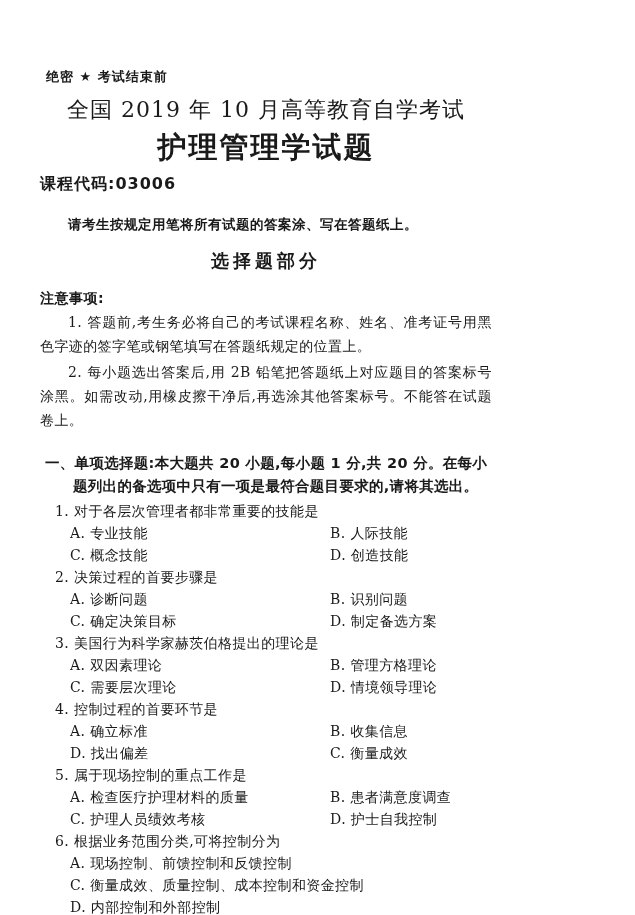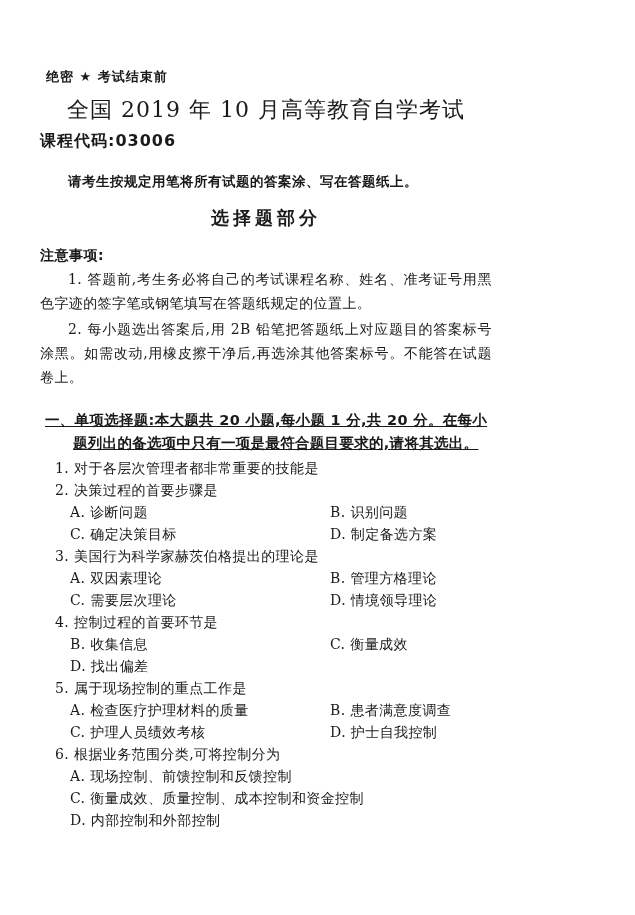--- a/index.html
+++ b/index.html
@@ -15,53 +15,60 @@
   .exam-title{font-size:22px;font-weight:normal;text-align:center;margin:9px 0 0;letter-spacing:1px;}
   .paper-title{font-size:29px;text-align:center;margin:3px 0 0;letter-spacing:2px;}
   .course-code{font-size:16px;text-align:left;margin-top:6px;letter-spacing:1px;}
 
   .instruction{font-size:13.5px;margin:21px 0 3px;text-indent:28px;letter-spacing:.5px;font-weight:bold;}
   .section-title{font-size:18px;text-align:center;margin:15px 0 0;letter-spacing:4px;}
 
   .notes-heading{font-size:14px;margin-top:17px;letter-spacing:.5px;}
   .note{font-size:14px;line-height:24px;margin:2px 0 0;text-indent:28px;text-align:justify;letter-spacing:.4px;}
 
-  .part-heading{font-size:14.5px;line-height:23px;margin-top:20px;padding-left:33px;text-indent:-28px;letter-spacing:.3px;text-decoration:underline;}
+  .part-heading{font-size:14.5px;line-height:23px;margin-top:20px;padding-left:33px;text-indent:-28px;letter-spacing:.3px;}
 
   .questions{margin-top:2px;}
   .question{font-size:14px;line-height:22px;letter-spacing:.4px;}
   .q-stem{margin-left:15px;}
   .opts{margin-left:30px;}
   .opts.two-col{display:grid;grid-template-columns:260px auto;}
   .opt{display:block;}
 </style>
 </head>
 <body>
 
 <div class="page">
 
   <div class="secrecy hei">绝密 ★ 考试结束前</div>
 
   <h1 class="exam-title">全国 2019 年 10 月高等教育自学考试</h1>
+  <h2 class="paper-title hei">护理管理学试题</h2>
   <div class="course-code hei">课程代码:03006</div>
 
   <p class="instruction hei">请考生按规定用笔将所有试题的答案涂、写在答题纸上。</p>
 
   <h3 class="section-title hei">选择题部分</h3>
 
   <div class="notes-heading hei">注意事项:</div>
   <p class="note">1. 答题前,考生务必将自己的考试课程名称、姓名、准考证号用黑色字迹的签字笔或钢笔填写在答题纸规定的位置上。</p>
   <p class="note">2. 每小题选出答案后,用 2B 铅笔把答题纸上对应题目的答案标号涂黑。如需改动,用橡皮擦干净后,再选涂其他答案标号。不能答在试题卷上。</p>
 
   <div class="part-heading hei">一、单项选择题:本大题共 20 小题,每小题 1 分,共 20 分。在每小题列出的备选项中只有一项是最符合题目要求的,请将其选出。</div>
 
   <div class="questions">
 
     <div class="question">
       <div class="q-stem">1. 对于各层次管理者都非常重要的技能是</div>
+      <div class="opts two-col">
+        <span class="opt">A. 专业技能</span>
+        <span class="opt">B. 人际技能</span>
+        <span class="opt">C. 概念技能</span>
+        <span class="opt">D. 创造技能</span>
+      </div>
     </div>
 
     <div class="question">
       <div class="q-stem">2. 决策过程的首要步骤是</div>
       <div class="opts two-col">
         <span class="opt">A. 诊断问题</span>
         <span class="opt">B. 识别问题</span>
         <span class="opt">C. 确定决策目标</span>
         <span class="opt">D. 制定备选方案</span>
       </div>
@@ -73,23 +80,24 @@
         <span class="opt">A. 双因素理论</span>
         <span class="opt">B. 管理方格理论</span>
         <span class="opt">C. 需要层次理论</span>
         <span class="opt">D. 情境领导理论</span>
       </div>
     </div>
 
     <div class="question">
       <div class="q-stem">4. 控制过程的首要环节是</div>
       <div class="opts two-col">
+        <span class="opt">A. 确立标准</span>
         <span class="opt">B. 收集信息</span>
+        <span class="opt">D. 找出偏差</span>
         <span class="opt">C. 衡量成效</span>
-        <span class="opt">D. 找出偏差</span>
       </div>
     </div>
 
     <div class="question">
       <div class="q-stem">5. 属于现场控制的重点工作是</div>
       <div class="opts two-col">
         <span class="opt">A. 检查医疗护理材料的质量</span>
         <span class="opt">B. 患者满意度调查</span>
         <span class="opt">C. 护理人员绩效考核</span>
         <span class="opt">D. 护士自我控制</span>

